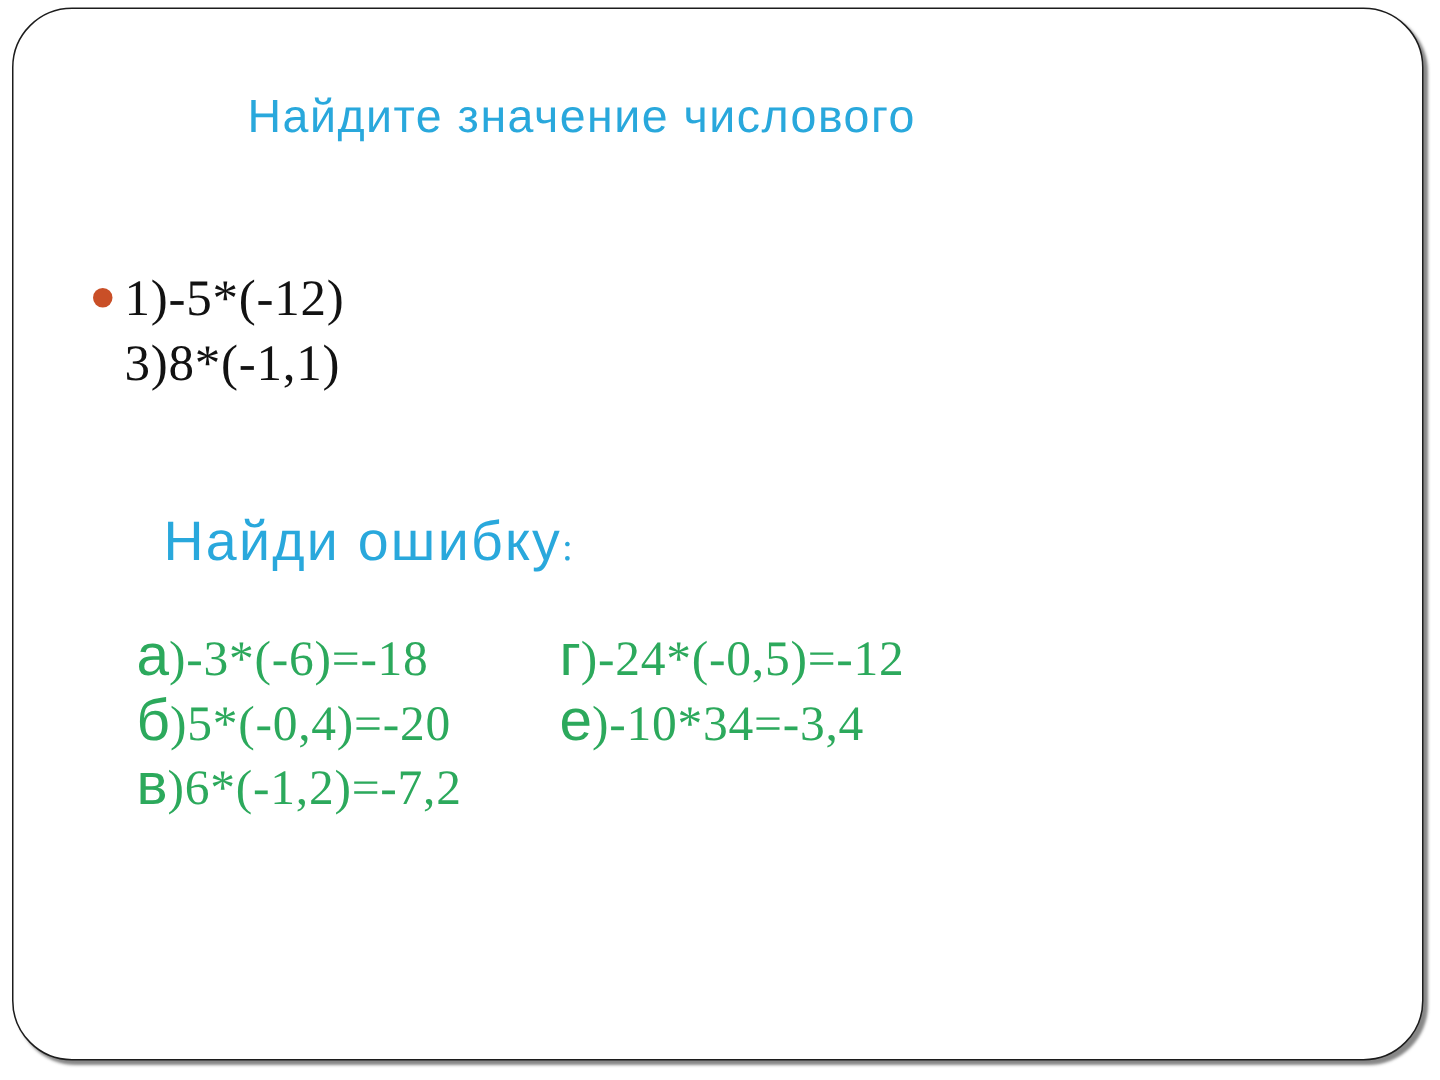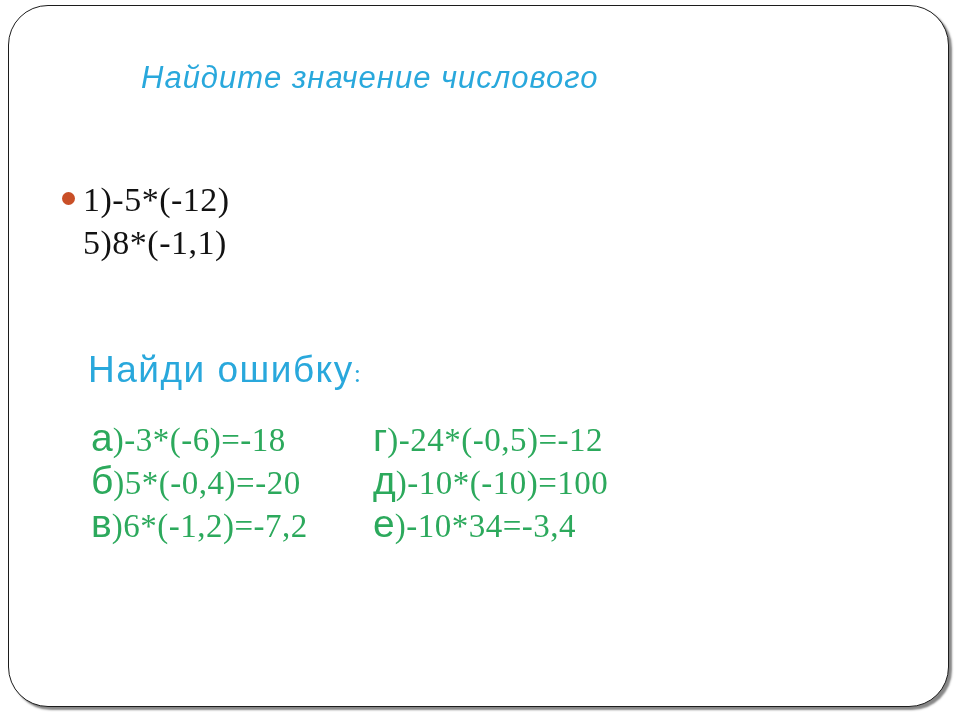--- a/index.html
+++ b/index.html
@@ -24,25 +24,24 @@
     width: 941px;
     height: 702px;
     background: #ffffff;
     border: 1.5px solid var(--border-dark, #1c1c1c);
     border-radius: 40px;
     box-shadow: 3px 3px 2px rgba(70,70,70,0.65);
     box-sizing: border-box;
   }
   .title {
     position: absolute;
-    left: 132px;
+    left: 156px;
     top: 49px;
     margin: 0;
     font-family: "Liberation Sans", sans-serif;
-    font-style: italic;
     font-weight: 400;
     font-size: 31px;
     line-height: 45px;
     letter-spacing: 1px;
     color: var(--title-blue, #29a8dc);
   }
   .title .tl { display: block; }
   .bullet {
     position: absolute;
     left: 53px;
@@ -57,24 +56,24 @@
     position: absolute;
     left: 74px;
     top: 172px;
     font-size: 34px;
     line-height: 43px;
     color: var(--text-black, #121212);
     letter-spacing: 0.5px;
   }
   .find-error {
     position: absolute;
-    left: 79px;
+    left: 100px;
     top: 332px;
     font-size: 37px;
-    line-height: 64px;
+    line-height: 46px;
     letter-spacing: 1.5px;
     color: var(--title-blue, #29a8dc);
   }
   .find-error .colon {
     font-family: "Liberation Serif", serif;
     font-size: 26px;
     letter-spacing: 0;
   }
   .gcol {
     position: absolute;
@@ -102,31 +101,30 @@
   <div class="slide">
 
     <h1 class="title">
       <span class="tl">Найдите значение числового</span>
     </h1>
 
     <span class="bullet"></span>
 
     <div class="exercise serif">
       <div>1)-5*(-12)</div>
-      <div>5)8*(-1,1)</div>
+      <div>3)8*(-1,1)</div>
     </div>
 
     <div class="find-error"><span>Найди ошибку</span><span class="colon">:</span></div>
 
     <div class="gcol left">
       <div class="grow"><span class="glabel">а</span><span class="gexpr">)-3*(-6)=-18</span></div>
       <div class="grow"><span class="glabel">б</span><span class="gexpr">)5*(-0,4)=-20</span></div>
       <div class="grow"><span class="glabel">в</span><span class="gexpr">)6*(-1,2)=-7,2</span></div>
     </div>
 
     <div class="gcol right">
       <div class="grow"><span class="glabel">г</span><span class="gexpr">)-24*(-0,5)=-12</span></div>
-      <div class="grow"><span class="glabel">д</span><span class="gexpr">)-10*(-10)=100</span></div>
       <div class="grow"><span class="glabel">е</span><span class="gexpr">)-10*34=-3,4</span></div>
     </div>
 
   </div>
 </div>
 
 </body></html>

